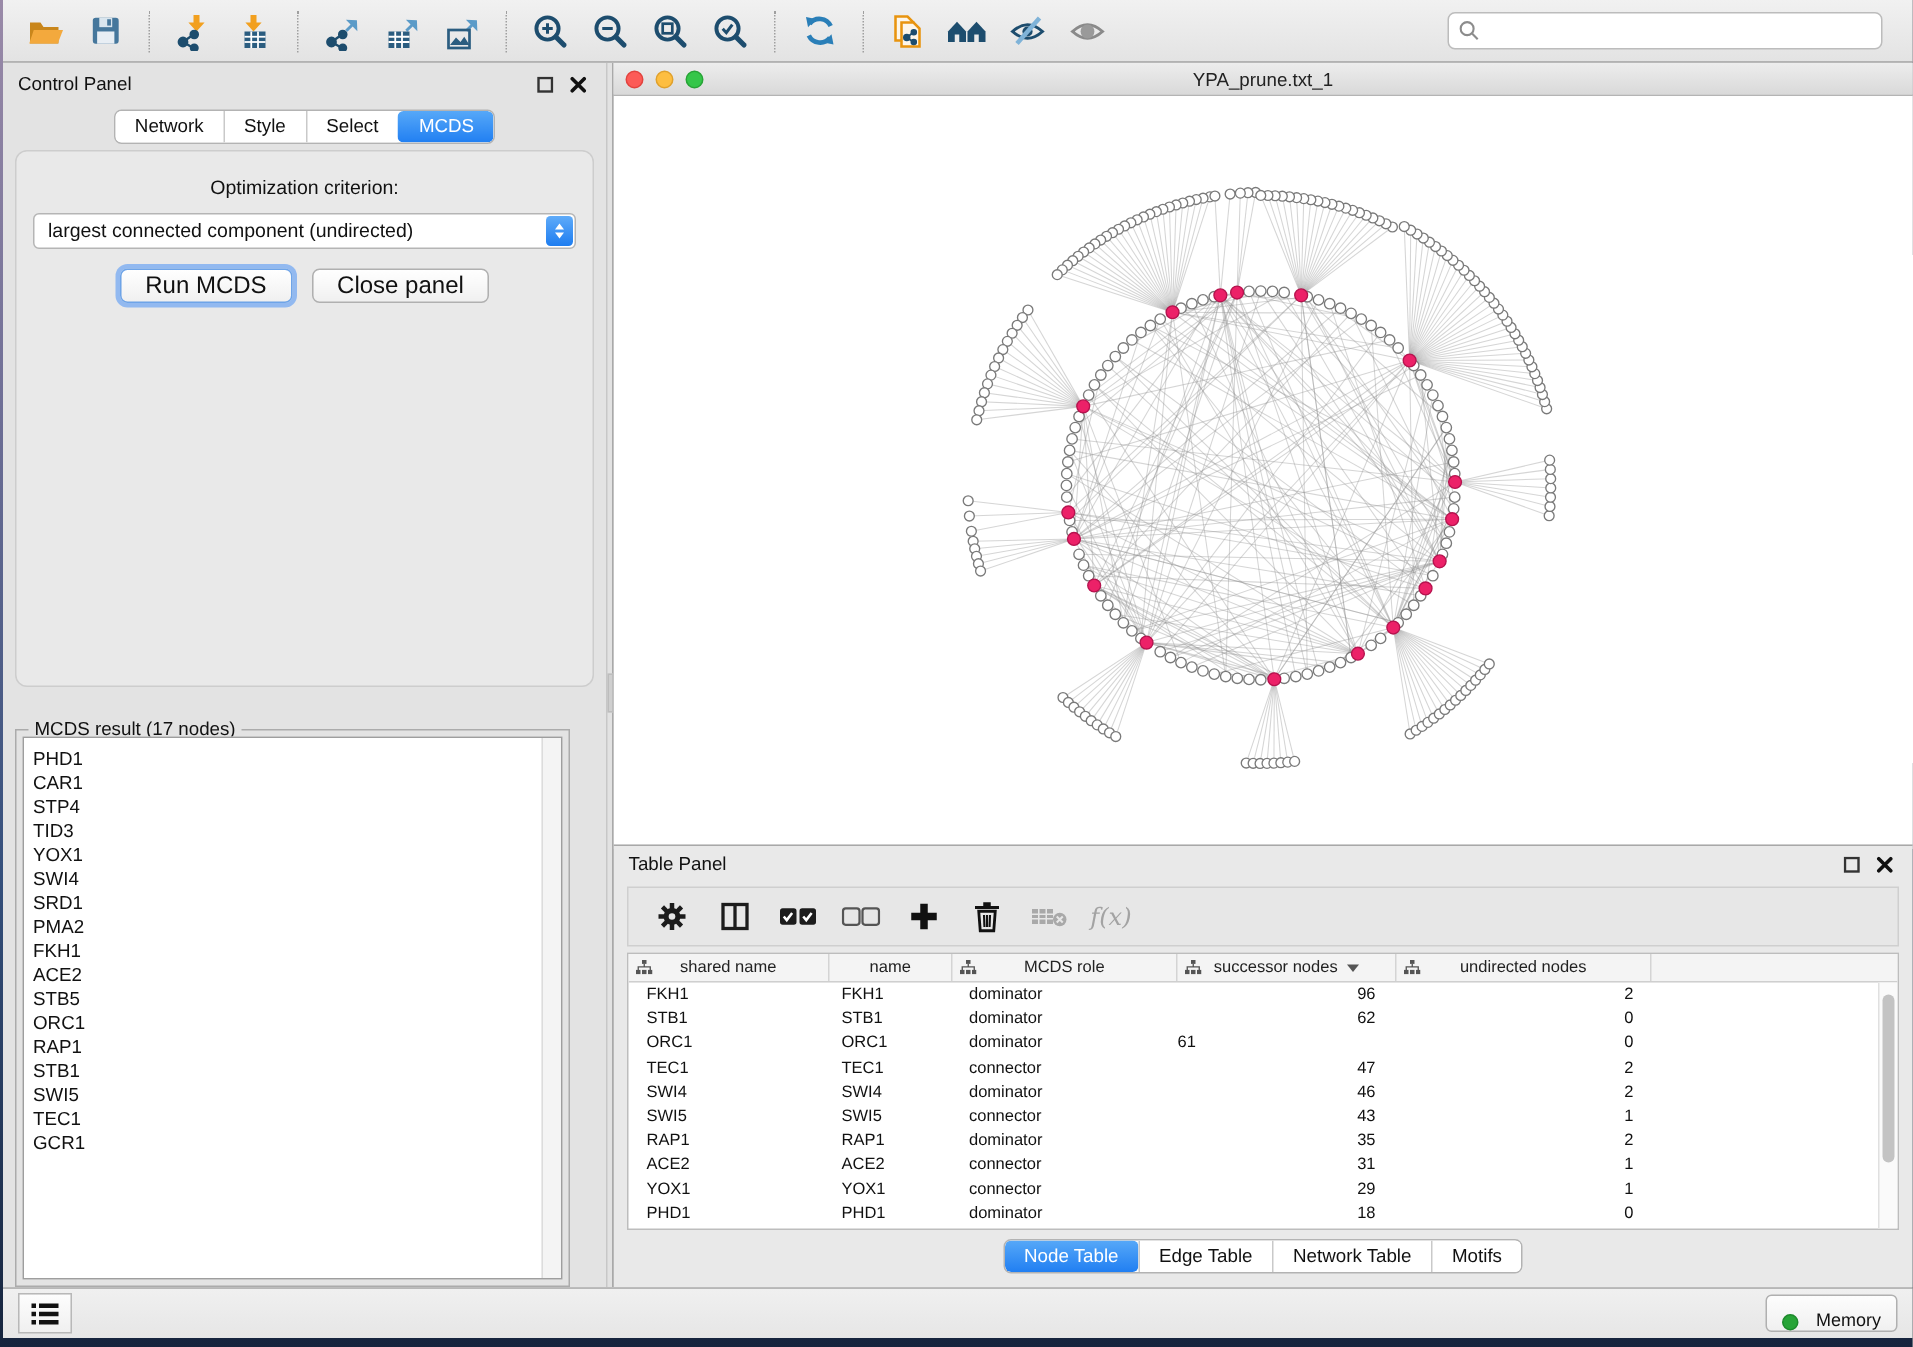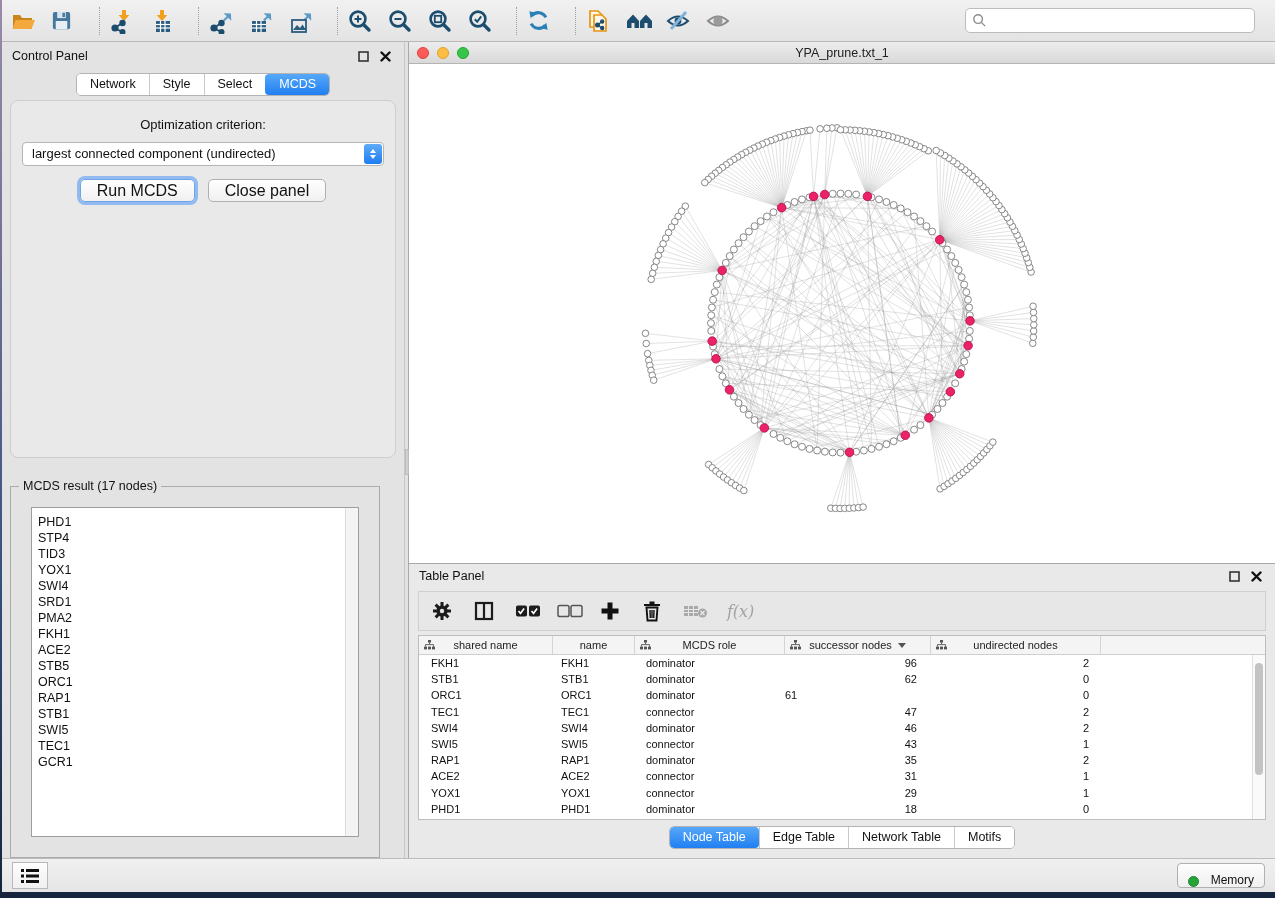--- a/index.html
+++ b/index.html
@@ -2,21 +2,21 @@
 <html><head>
 <meta charset="utf-8">
 <style>
   * { margin:0; padding:0; box-sizing:border-box; }
   html,body { width:1275px; height:898px; overflow:hidden; }
   body { font-family:"Liberation Sans", sans-serif; background:linear-gradient(180deg,#9a8aa8 0%,#6f6f96 30%,#35507c 65%,#16243d 100%); }
   .app { position:absolute; left:2px; top:0; right:0; bottom:6px; background:#737373; display:flex; flex-direction:column; }
 
   
   .toolbar { height:42px; background:linear-gradient(#f1f1f1,#e3e3e3); border-bottom:1px solid #b9b9b9; display:flex; align-items:center; padding:0 8px; flex:none; }
-  .tbtn { width:40px; height:34px; display:flex; align-items:center; border-radius:4px; cursor:default; }
+  .tbtn { width:40px; height:34px; display:flex; align-items:center; justify-content:center; border-radius:4px; cursor:default; }
   .sep { width:1px; height:28px; border-left:1px dotted #9f9f9f; margin:0 9px; }
   .search-wrap { margin-left:auto; margin-right:12px; position:relative; }
   .search-wrap input { width:290px; height:25px; border:1px solid #bcbcbc; border-radius:5px; background:#fff; padding:0 8px 0 26px; font-size:12px; outline:none; }
   .search-wrap svg { position:absolute; left:7px; top:5px; }
 
   
   .main { flex:1; display:flex; min-height:0; }
   .vsplit { width:5px; background:#e2e2e2; border-left:1px solid #c7c7c7; border-right:1px solid #a9a9a9; position:relative; flex:none;}
   .vsplit .handle { position:absolute; left:0px; top:407px; width:4px; height:26px; background:#cfcfcf; border:1px solid #bdbdbd; }
 
@@ -33,21 +33,21 @@
   .cp-box { margin:4px 8px 16px 8px; height:358px; background:#e9e9e9; border:1px solid #cdcdcd; border-radius:8px; padding-top:16px; text-align:center; }
   .opt-label { font-size:13px; color:#111; margin-bottom:10px; }
   .mac-select { width:362px; height:24px; margin:0 auto; background:#fff; border:1px solid #b5b5b5; border-radius:4px; position:relative; text-align:left; }
   .mac-select .val { font-size:13px; line-height:22px; padding-left:9px; color:#111; }
   .mac-select .stepper { position:absolute; right:1px; top:1px; bottom:1px; width:18px; border-radius:3px; background:linear-gradient(#5fabf9,#1e7df0); display:flex; flex-direction:column; align-items:center; justify-content:center; gap:2px; }
   .arr-up { width:0;height:0;border-left:3.5px solid transparent;border-right:3.5px solid transparent;border-bottom:4.5px solid #fff; }
   .arr-dn { width:0;height:0;border-left:3.5px solid transparent;border-right:3.5px solid transparent;border-top:4.5px solid #fff; }
   .btn-row { margin-top:13px; display:flex; justify-content:center; gap:13px; }
   .mac-btn { height:23px; padding:0 16px; background:linear-gradient(#fff,#f0f0f0); border:1px solid #b0b0b0; border-radius:5px; font-size:16px; color:#111; line-height:21px; cursor:default; }
   .mac-btn.focus { box-shadow:0 0 0 3px rgba(100,160,245,.65); border-color:#6ea4e8; }
-  .mcds-group { margin:12px 24px 0 8px; border:1px solid #ababab; position:relative; height:372px; padding:20px; }
+  .mcds-group { margin:12px 24px 0 8px; border:1px solid #ababab; position:relative; height:372px; padding:4px; }
   .mcds-legend { position:absolute; top:-8px; left:8px; background:#e3e3e3; padding:0 4px; font-size:12.5px; color:#111; }
   .mcds-list { background:#fff; border:1px solid #9e9e9e; height:100%; overflow:hidden; position:relative; padding:6px 0 0 6px; }
   .mcds-list .track { position:absolute; right:0; top:0; bottom:0; width:13px; background:#f4f4f4; border-left:1px solid #dcdcdc; }
   .mcds-item { font-size:12.5px; line-height:16px; color:#111; }
 
   
   .rightcol { flex:1; display:flex; flex-direction:column; min-width:0; }
   .netwin { height:521px; flex:none; display:flex; flex-direction:column; background:#fff; }
   .net-titlebar { height:22px; flex:none; background:linear-gradient(#ededed,#d9d9d9); border-bottom:1px solid #b4b4b4; position:relative; display:flex; align-items:center; }
   .lights { display:flex; gap:8px; margin-left:8px; }
@@ -277,20 +277,21 @@
         <div class="btn-row">
           <button class="mac-btn focus">Run MCDS</button>
           <button class="mac-btn">Close panel</button>
         </div>
       </div>
       <div class="mcds-group">
         <div class="mcds-legend">MCDS result (17 nodes)</div>
         <div class="mcds-list" id="mcds-list">
           <div class="track"></div>
         <div class="mcds-item">PHD1</div>
+            <div class="mcds-item">CAR1</div>
             <div class="mcds-item">STP4</div>
             <div class="mcds-item">TID3</div>
             <div class="mcds-item">YOX1</div>
             <div class="mcds-item">SWI4</div>
             <div class="mcds-item">SRD1</div>
             <div class="mcds-item">PMA2</div>
             <div class="mcds-item">FKH1</div>
             <div class="mcds-item">ACE2</div>
             <div class="mcds-item">STB5</div>
             <div class="mcds-item">ORC1</div>

